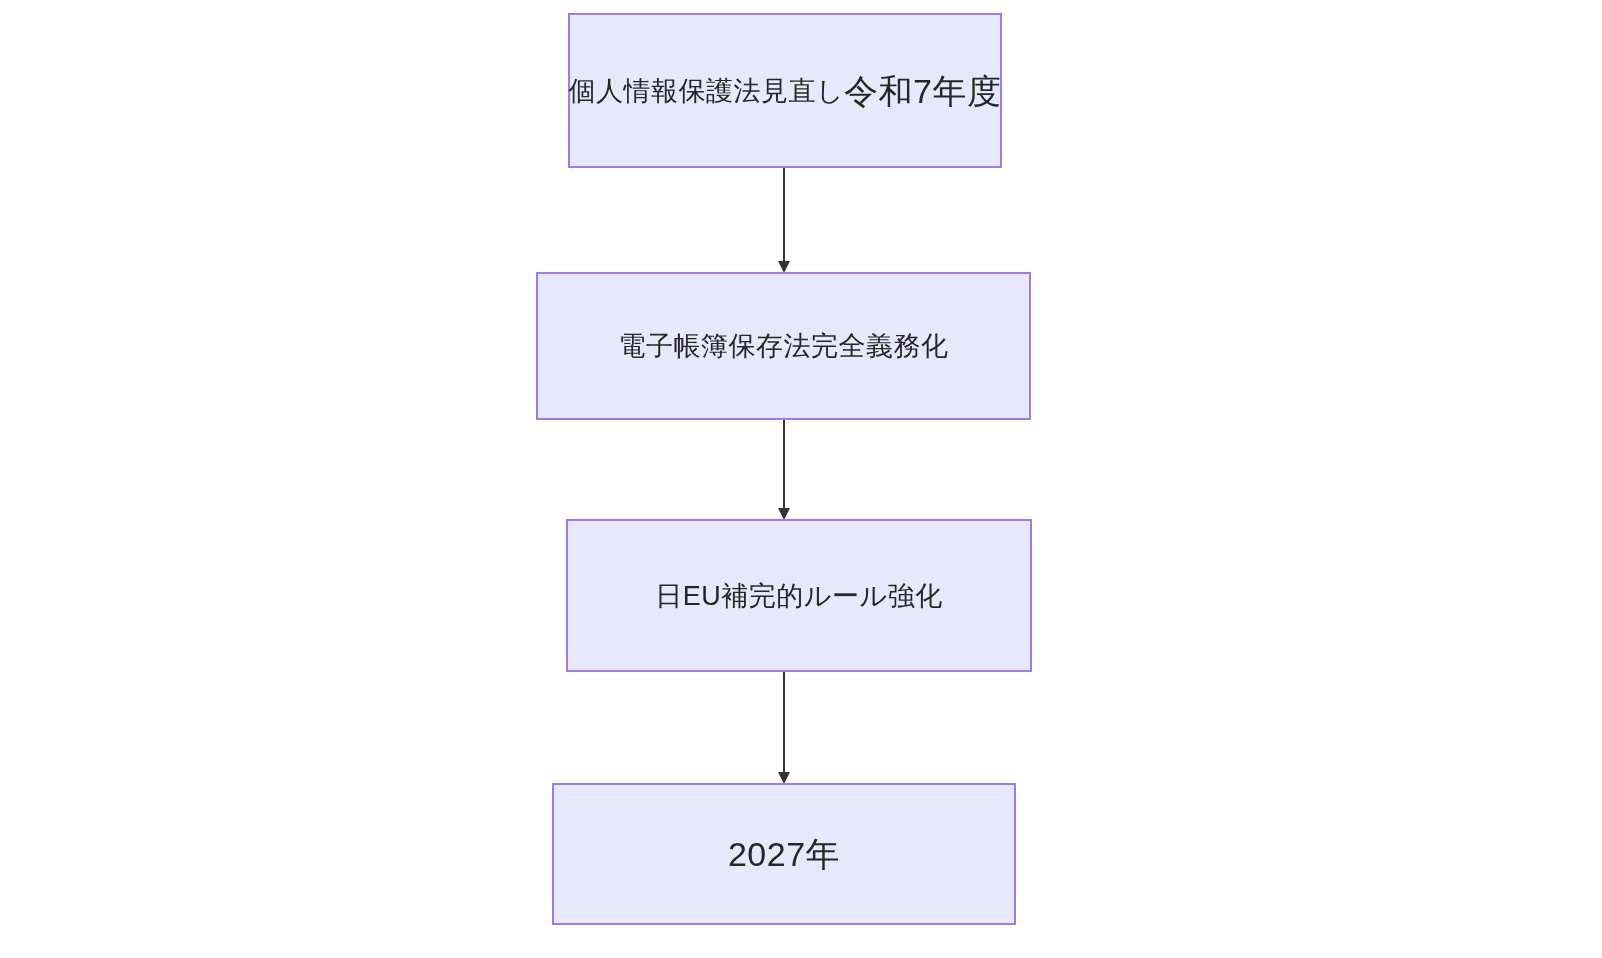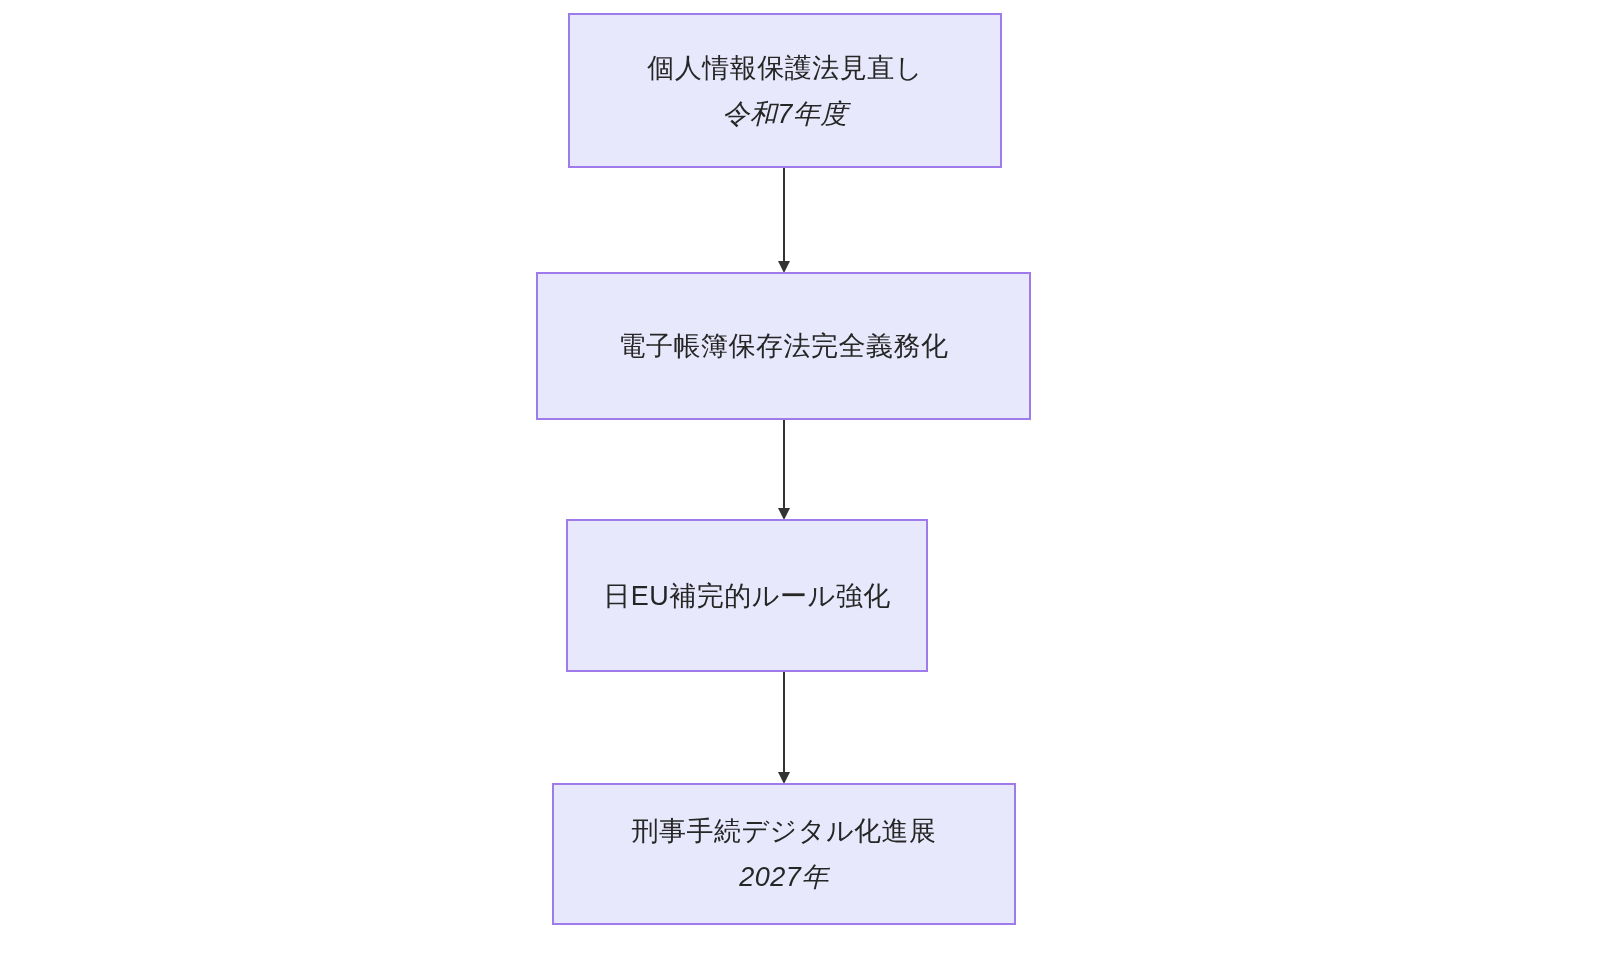--- a/index.html
+++ b/index.html
@@ -17,35 +17,33 @@
     height: 958px;
     background: #ffffff;
     overflow: hidden;
   }
   .flow-node {
     position: absolute;
     box-sizing: border-box;
     background: #e8e8fc;
     border: 2px solid #9f7aea;
     display: flex;
-    flex-direction: column;
     align-items: center;
     justify-content: center;
     text-align: center;
   }
   .node-line {
     color: #262626;
     font-size: 27px;
     line-height: 46px;
     letter-spacing: 0.5px;
     white-space: nowrap;
   }
   .node-line.secondary {
-    font-size: 27px;
-    font-style: italic;
+    font-size: 34px;
   }
   .edge {
     position: absolute;
   }
   .edge svg {
     display: block;
     overflow: visible;
   }
 </style>
 </head>
@@ -69,29 +67,28 @@
     <div class="node-line">電子帳簿保存法完全義務化</div>
   </div>
 
   <div class="edge" id="edge-2-3" style="left:777px; top:420px; width:14px; height:100px;">
     <svg width="14" height="100" viewBox="0 0 14 100">
       <line x1="7" y1="0" x2="7" y2="89" stroke="#333333" stroke-width="2"></line>
       <polygon points="1,88 13,88 7,100" fill="#333333"></polygon>
     </svg>
   </div>
 
-  <div class="flow-node" id="node-3" style="left:566px; top:519px; width:362px; height:153px;">
+  <div class="flow-node" id="node-3" style="left:566px; top:519px; width:466px; height:153px;">
     <div class="node-line">日EU補完的ルール強化</div>
   </div>
 
   <div class="edge" id="edge-3-4" style="left:777px; top:672px; width:14px; height:112px;">
     <svg width="14" height="112" viewBox="0 0 14 112">
       <line x1="7" y1="0" x2="7" y2="101" stroke="#333333" stroke-width="2"></line>
       <polygon points="1,100 13,100 7,112" fill="#333333"></polygon>
     </svg>
   </div>
 
   <div class="flow-node" id="node-4" style="left:552px; top:783px; width:464px; height:142px;">
-    <div class="node-line">刑事手続デジタル化進展</div>
     <div class="node-line secondary">2027年</div>
   </div>
 
 </div>
 
 </body></html>

